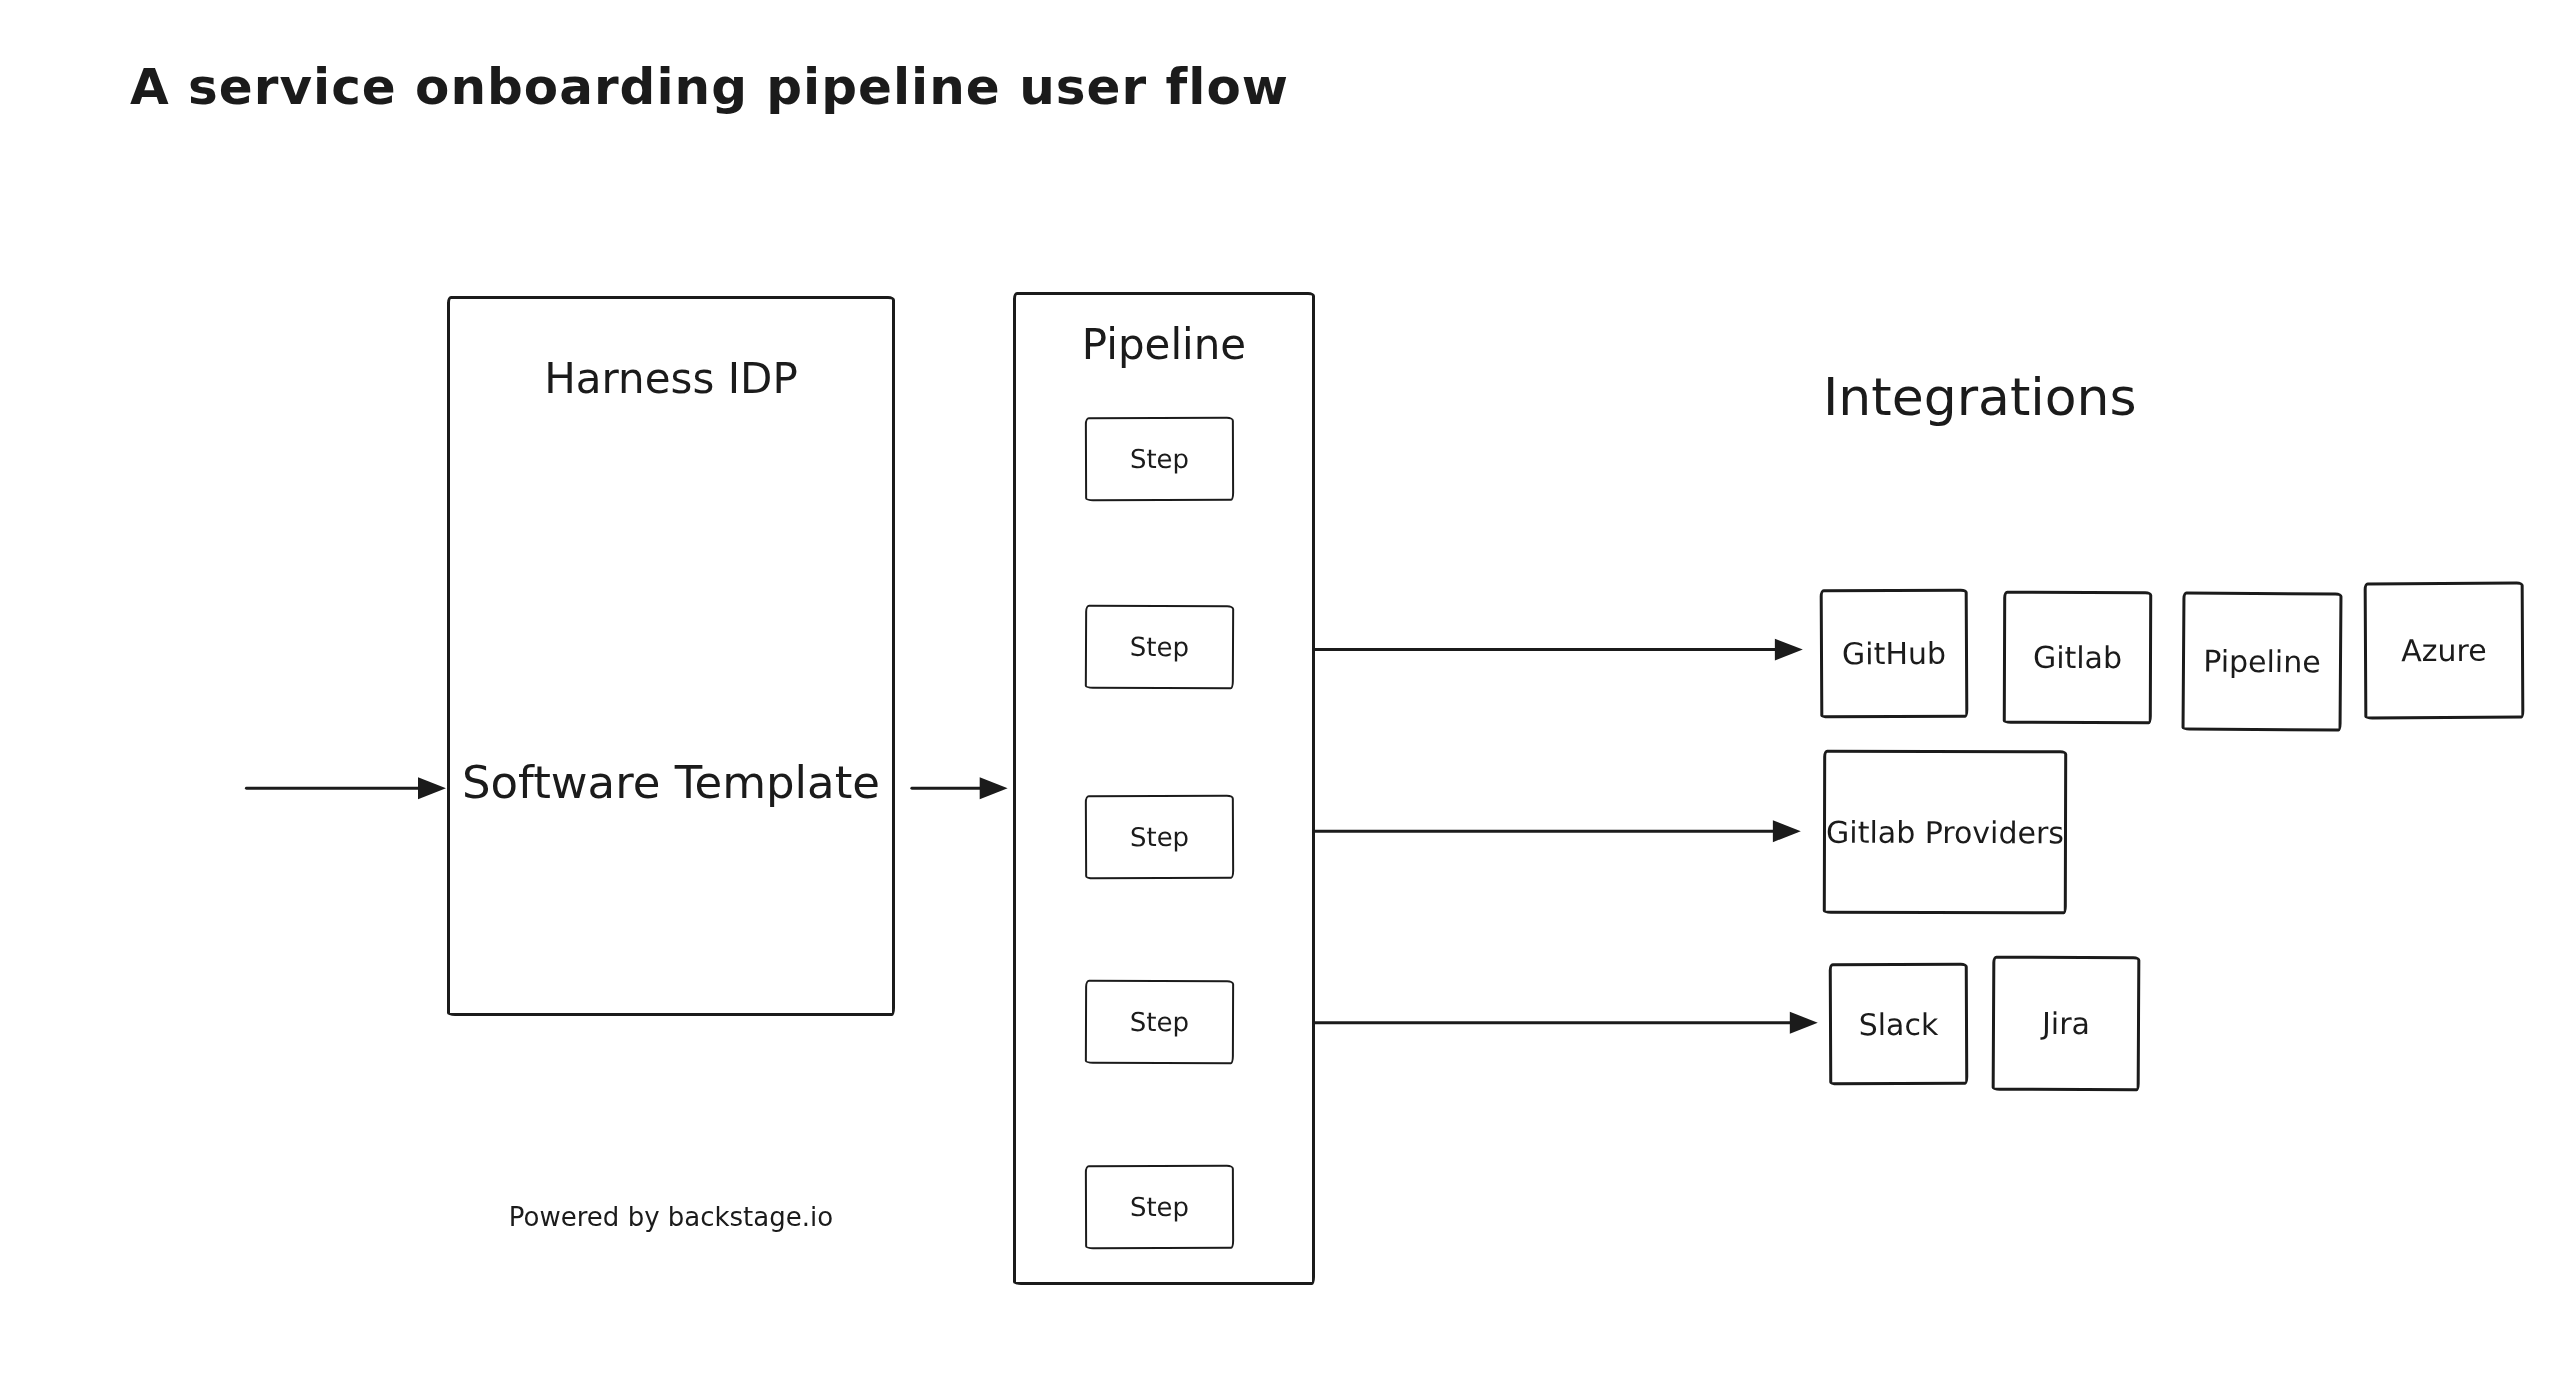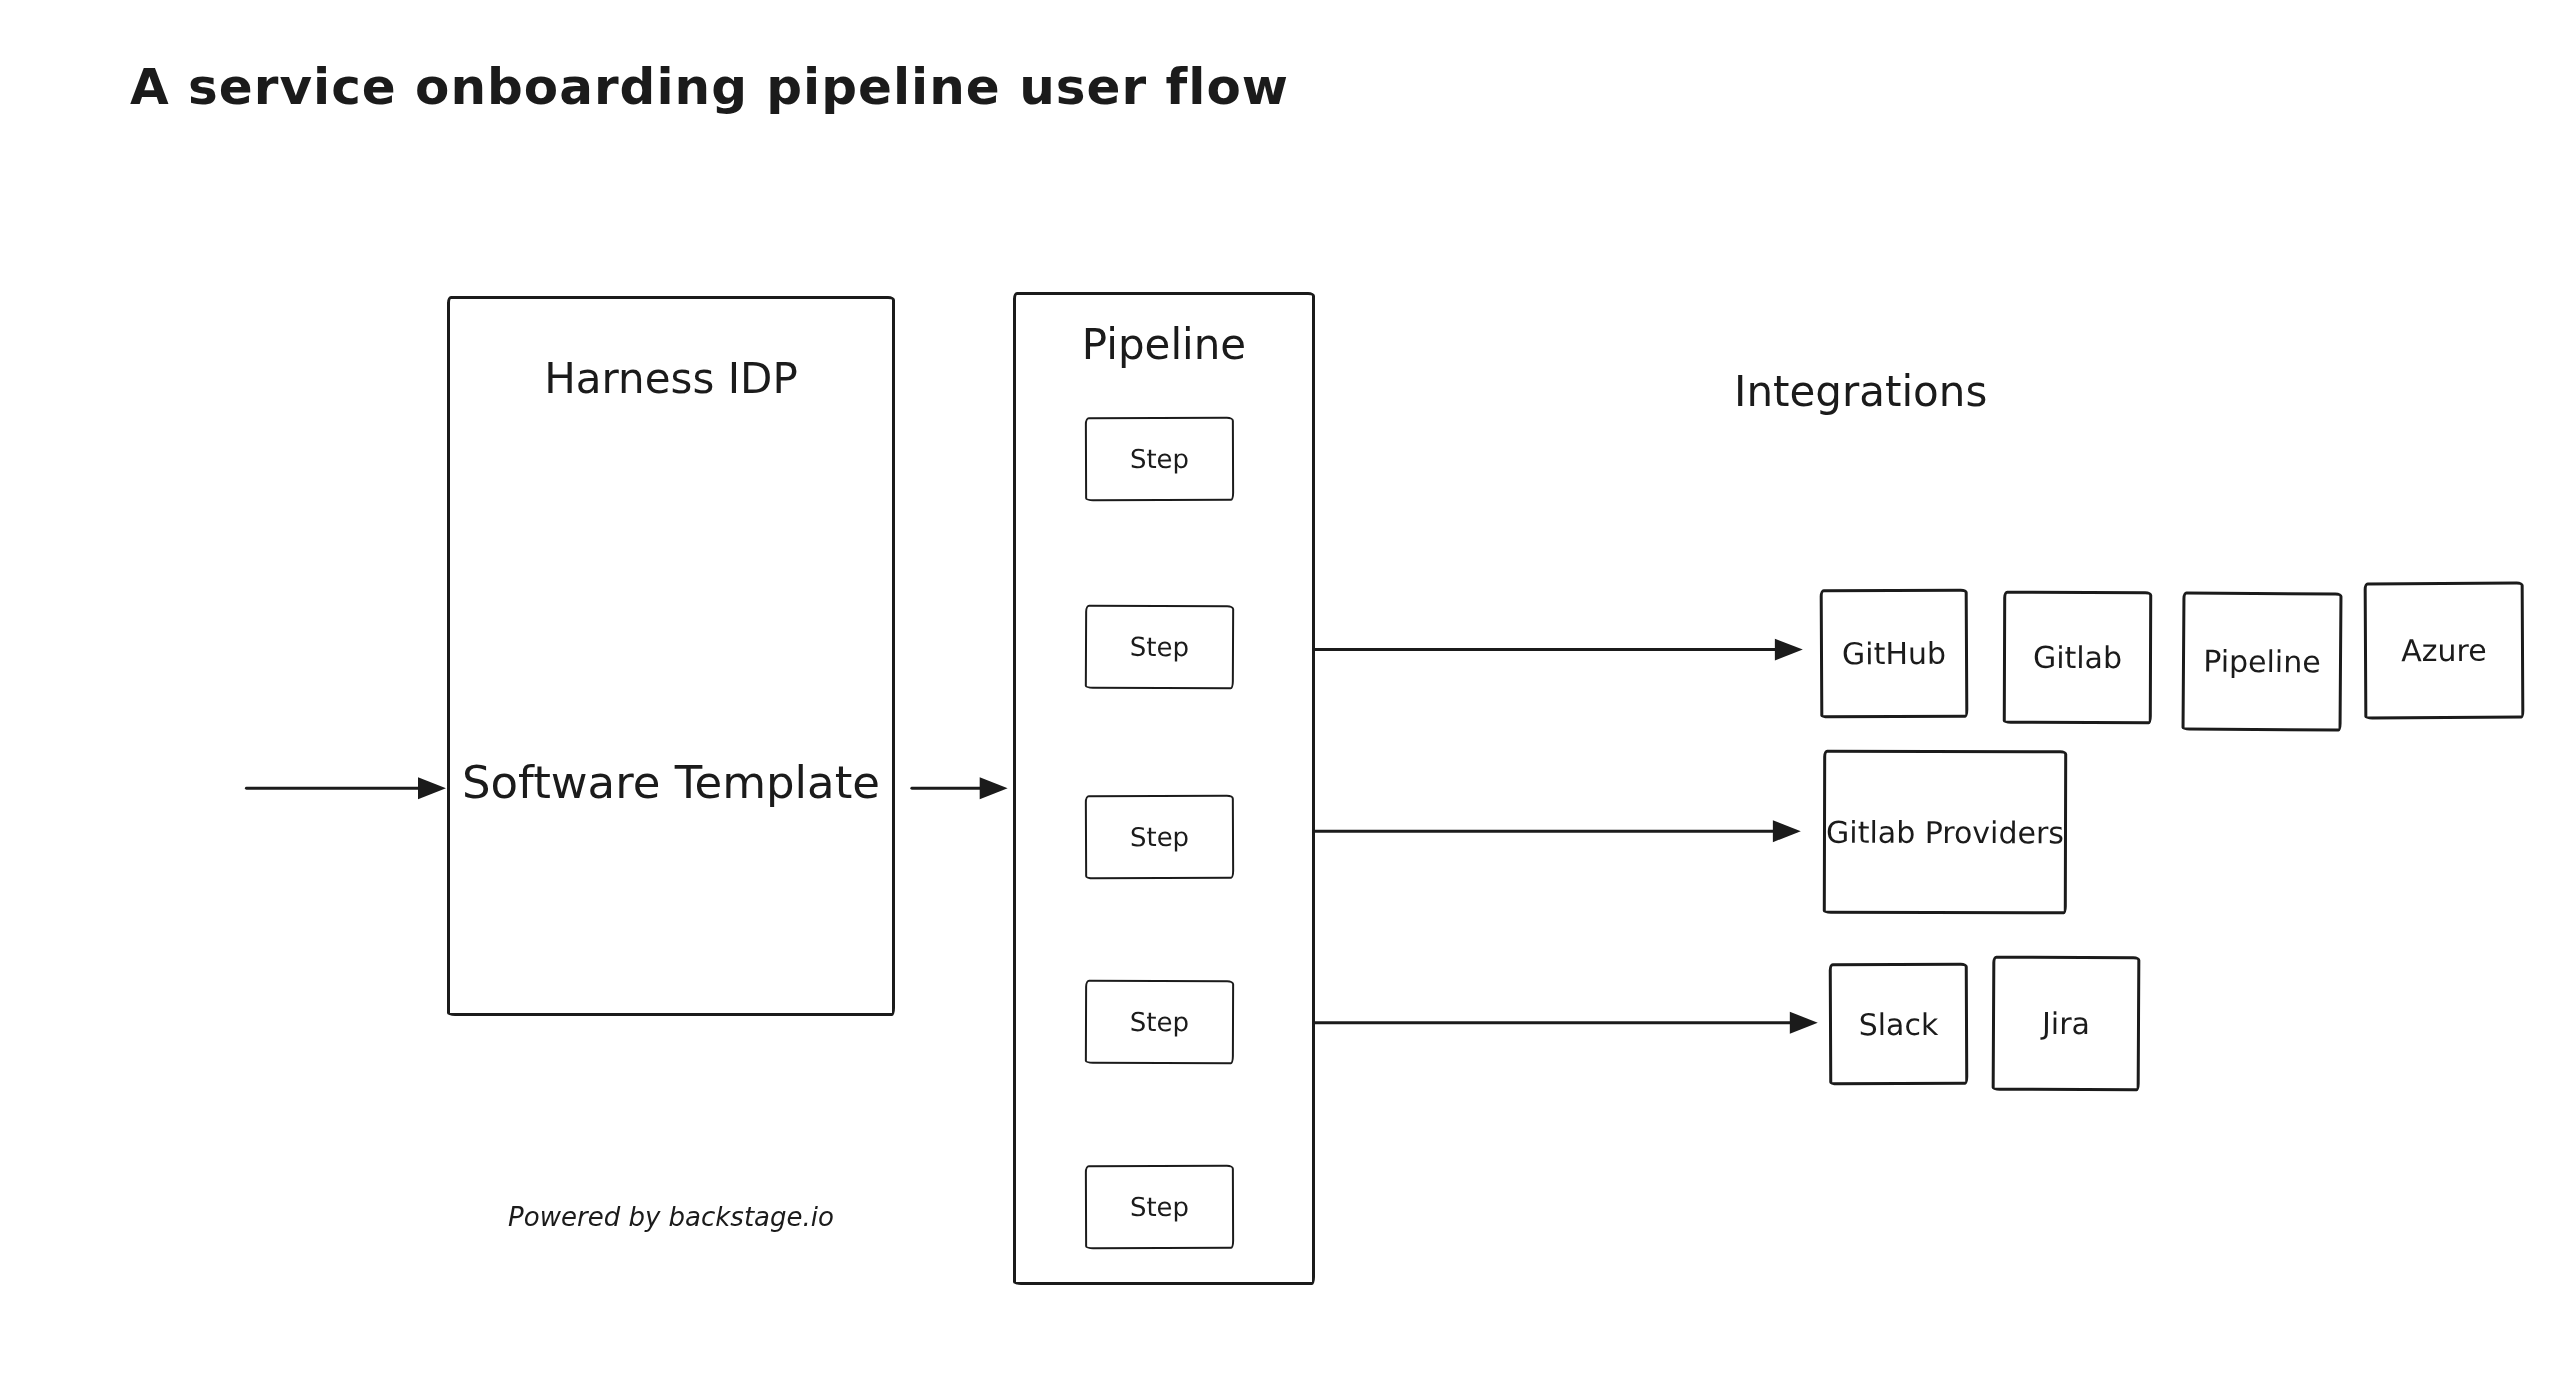--- a/index.html
+++ b/index.html
@@ -42,40 +42,40 @@
   .harness-heading {
     position: absolute; left: 0; top: 55px; width: 100%;
     text-align: center; font-size: 42px;
   }
   .harness-body {
     position: absolute; left: 0; top: 457px; width: 100%;
     text-align: center; font-size: 45px;
   }
   .harness-footer {
     position: absolute; left: 0; top: 903px; width: 100%;
-    text-align: center; font-size: 26px; font-style: italic;
+    text-align: center; font-size: 26px;
   }
   .pipeline-node { left: 1013px; top: 292px; width: 302px; height: 993px; }
   .pipeline-heading {
     position: absolute; left: 0; top: 25px; width: 100%;
     text-align: center; font-size: 42px;
   }
   .step-node {
     left: 1085px; width: 149px; height: 84px;
     font-size: 26px;
     border-width: 2.5px;
   }
   .step-1 { top: 417px; transform: rotate(-0.2deg); }
   .step-2 { top: 605px; transform: rotate(0.25deg); }
   .step-3 { top: 795px; transform: rotate(-0.25deg); }
   .step-4 { top: 980px; transform: rotate(0.2deg); }
   .step-5 { top: 1165px; transform: rotate(-0.2deg); }
   .integrations-heading {
-    position: absolute; left: 1734px; top: 367px;
-    font-size: 42px;
+    position: absolute; left: 1823px; top: 367px;
+    font-size: 52px;
     white-space: nowrap;
   }
   .int-node { font-size: 30px; white-space: nowrap; }
   .github-node    { left: 1820px; top: 589px; width: 148px; height: 129px; transform: rotate(-0.3deg); }
   .gitlab-node    { left: 2003px; top: 591px; width: 149px; height: 133px; transform: rotate(0.2deg); }
   .bitbucket-node { left: 2182px; top: 592px; width: 160px; height: 139px; transform: rotate(0.4deg); }
   .azure-node     { left: 2364px; top: 582px; width: 160px; height: 137px; transform: rotate(-0.3deg); }
   .cloud-node     { left: 1823px; top: 750px; width: 244px; height: 164px; transform: rotate(0.15deg); }
   .slack-node     { left: 1829px; top: 963px; width: 139px; height: 122px; transform: rotate(-0.25deg); }
   .jira-node      { left: 1992px; top: 956px; width: 148px; height: 135px; transform: rotate(0.3deg); }

